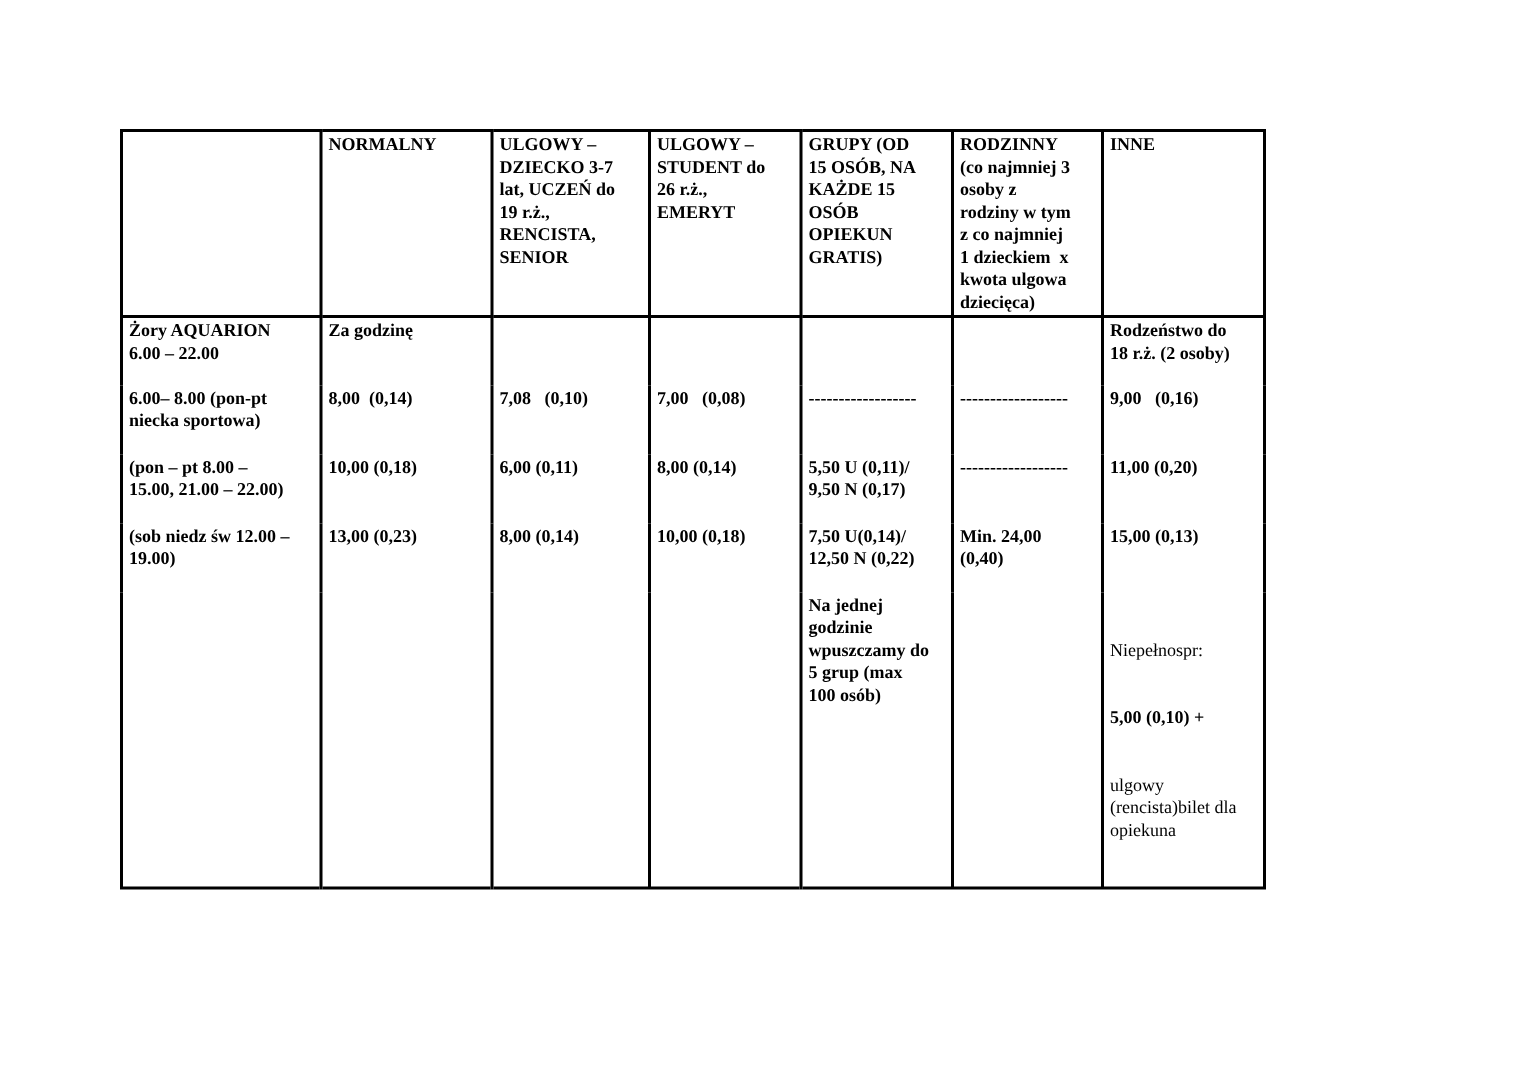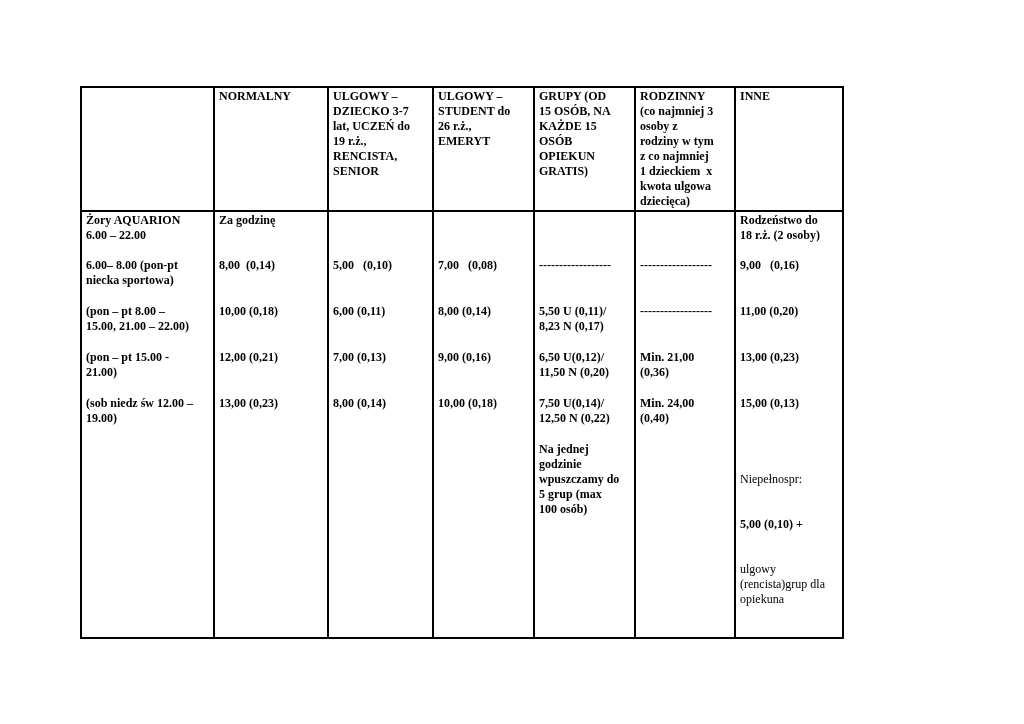--- a/index.html
+++ b/index.html
@@ -81,51 +81,39 @@
         <td></td>
         <td></td>
         <td class="regular">Rodzeństwo do
 18 r.ż. (2 osoby)</td>
       </tr>
 
       <tr class="sub">
         <td>6.00– 8.00 (pon-pt
 niecka sportowa)</td>
         <td>8,00  (0,14)</td>
-        <td>5,00   (0,10)</td>
+        <td>7,08   (0,10)</td>
         <td>7,00   (0,08)</td>
         <td>------------------</td>
         <td>------------------</td>
         <td>9,00   (0,16)</td>
       </tr>
 
       <tr class="sub">
         <td>(pon – pt 8.00 –
 15.00, 21.00 – 22.00)</td>
         <td>10,00 (0,18)</td>
         <td>6,00 (0,11)</td>
         <td>8,00 (0,14)</td>
         <td>5,50 U (0,11)/
-8,23 N (0,17)</td>
+9,50 N (0,17)</td>
         <td>------------------</td>
         <td>11,00 (0,20)</td>
       </tr>
 
-      <tr class="sub">
-        <td>(pon – pt 15.00 -
-21.00)</td>
-        <td>12,00 (0,21)</td>
-        <td>7,00 (0,13)</td>
-        <td>9,00 (0,16)</td>
-        <td>6,50 U(0,12)/
-11,50 N (0,20)</td>
-        <td>Min. 21,00
-(0,36)</td>
-        <td>13,00 (0,23)</td>
-      </tr>
 
 
       <tr class="sub">
         <td>(sob niedz św 12.00 –
 19.00)</td>
         <td>13,00 (0,23)</td>
         <td>8,00 (0,14)</td>
         <td>10,00 (0,18)</td>
         <td>7,50 U(0,14)/
 12,50 N (0,22)</td>
@@ -142,19 +130,19 @@
         <td>Na jednej
 godzinie
 wpuszczamy do
 5 grup (max
 100 osób)</td>
         <td></td>
         <td>
           <span class="blk regular">Niepełnospr:</span>
           <span class="blk">5,00 (0,10) +</span>
           <span class="blk regular">ulgowy
-(rencista)grup dla
+(rencista)bilet dla
 opiekuna</span>
         </td>
       </tr>
     </tbody>
   </table>
 </div>
 
 </body></html>

